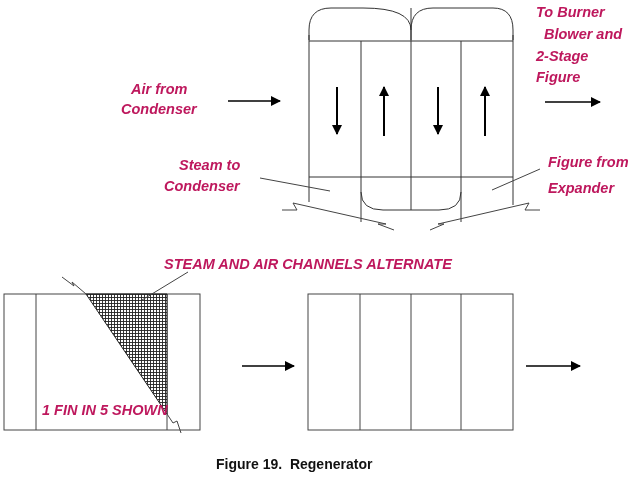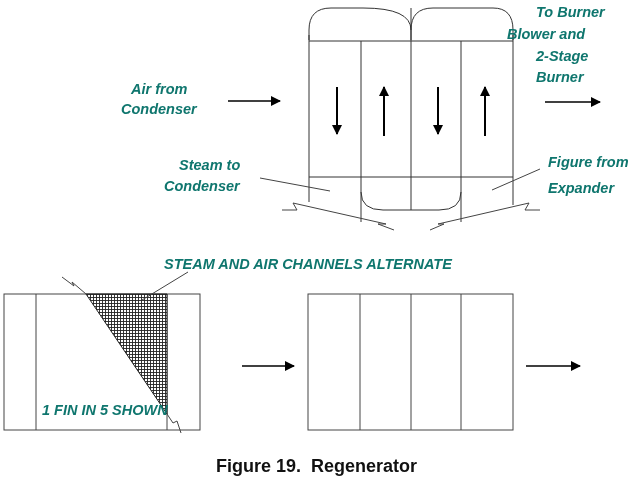--- a/index.html
+++ b/index.html
@@ -5,28 +5,28 @@
     html, body { margin: 0; padding: 0; background: #ffffff; }
     body { width: 640px; height: 489px; position: relative; overflow: hidden; }
     #diagram { position: absolute; left: 0; top: 0; width: 640px; height: 489px; }
     .label {
       position: absolute;
       font-family: "Liberation Sans", sans-serif;
       font-weight: bold;
       font-style: italic;
       font-size: 14.5px;
       line-height: 21px;
-      color: #0f766e;
+      color: #be185d;
       white-space: pre;
     }
     .caption {
       position: absolute;
       font-family: "Liberation Sans", sans-serif;
       font-weight: bold;
-      font-size: 18px;
+      font-size: 14px;
       color: #111111;
       white-space: pre;
     }
   </style>
 </head>
 <body>
 
 <svg id="diagram" xmlns="http://www.w3.org/2000/svg" width="640" height="489" viewBox="0 0 640 489">
   <defs>
     <pattern id="crosshatch" width="3" height="3" patternUnits="userSpaceOnUse">
@@ -103,23 +103,23 @@
     <line x1="461" y1="294" x2="461" y2="430"></line>
   </g>
 
   <line x1="526" y1="366" x2="580" y2="366" stroke="#000" stroke-width="1.5" marker-end="url(#ah)"></line>
 </svg>
 
 <div class="label" style="left:131px; top:79px;font-style:italic;">Air from</div>
 <div class="label" style="left:121px; top:99px;">Condenser</div>
 
 <div class="label" style="left:536px; top:2px;">To Burner</div>
-<div class="label" style="left:507px; top:24px;">Blower and</div>
+<div class="label" style="left:544px; top:24px;">Blower and</div>
 <div class="label" style="left:536px; top:46px;text-align:right;">2-Stage</div>
-<div class="label" style="left:536px; top:67px;">Burner</div>
+<div class="label" style="left:536px; top:67px;">Figure</div>
 
 <div class="label" style="left:179px; top:155px;">Steam to</div>
 <div class="label" style="left:164px; top:176px;">Condenser</div>
 
 <div class="label" style="left:548px; top:152px;">Figure from</div>
 <div class="label" style="left:548px; top:178px;">Expander</div>
 
 <div class="label" style="left:164px; top:254px;">STEAM AND AIR CHANNELS ALTERNATE</div>
 <div class="label" style="left:42px; top:400px;">1 FIN IN 5 SHOWN</div>
 

